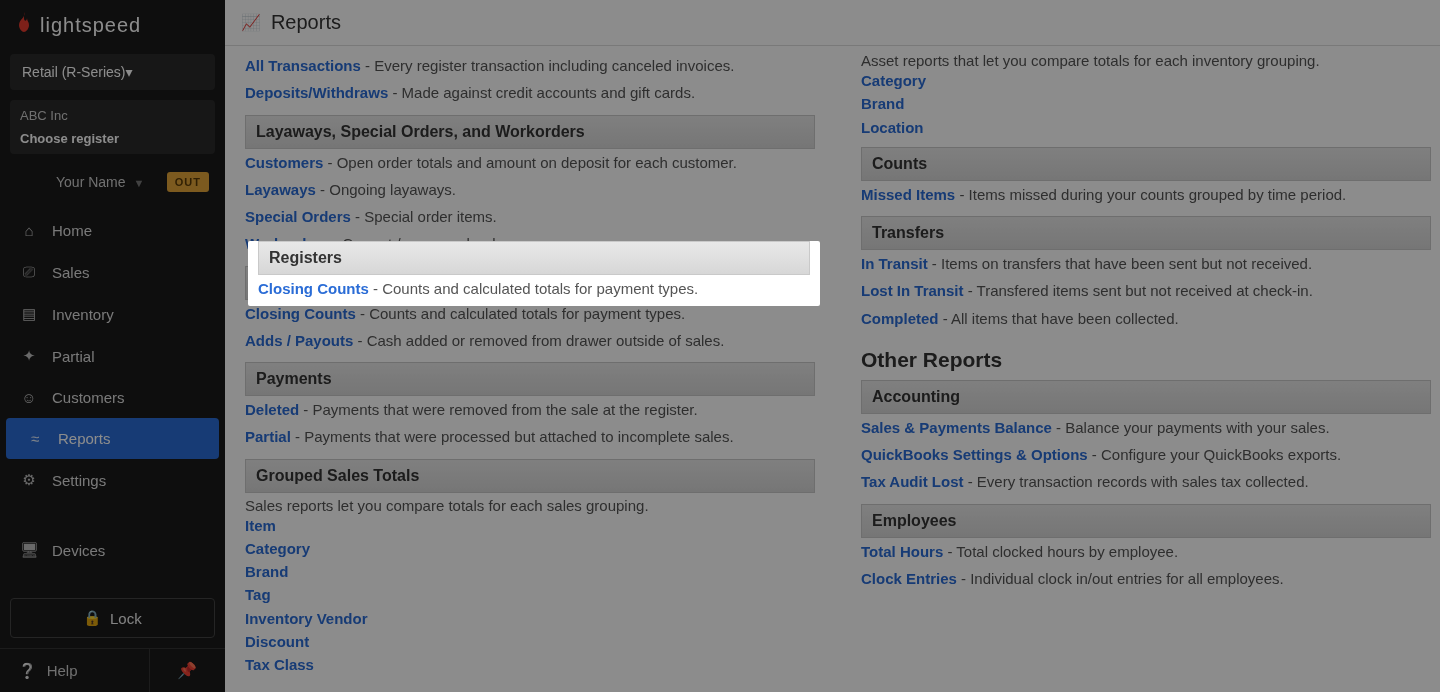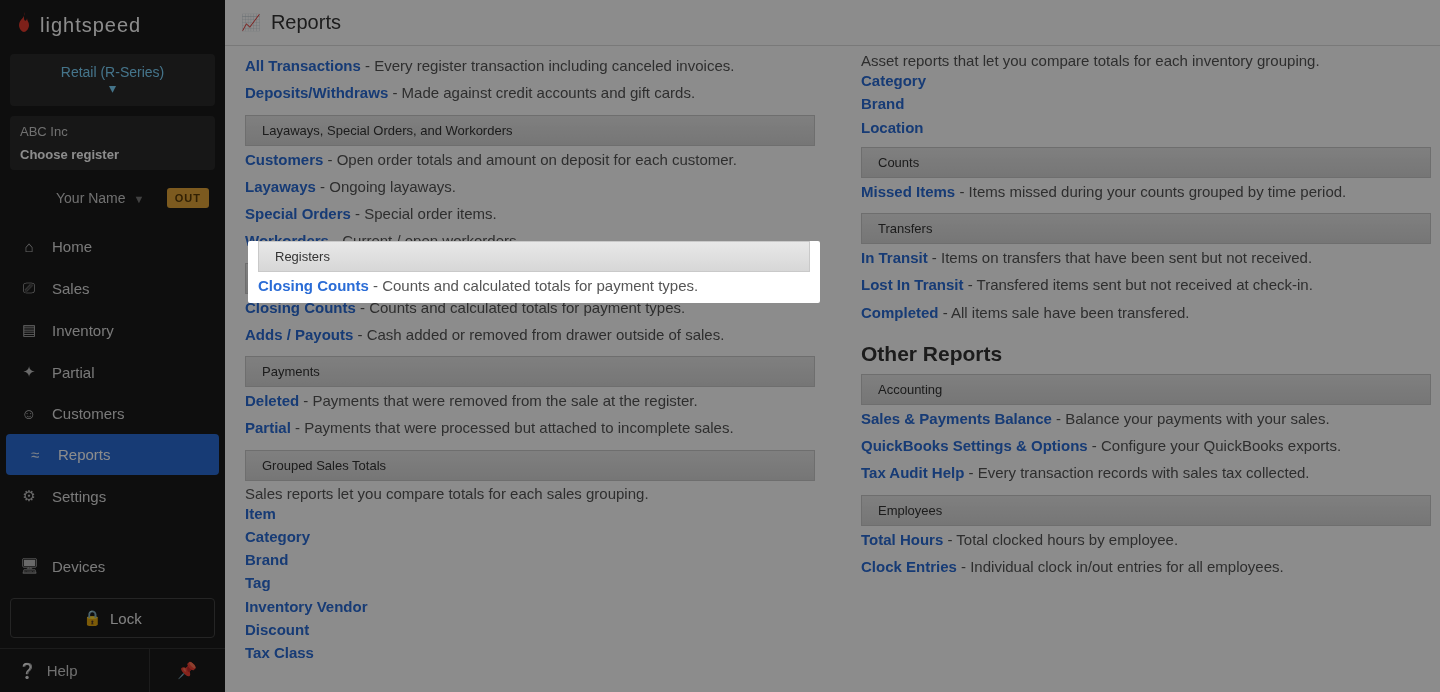--- a/index.html
+++ b/index.html
@@ -29,24 +29,23 @@
 }
 .logo-row {
   display:flex; align-items:center; gap:6px;
   padding: 12px 28px 10px 14px;
 }
 .logo-flame { color:#e33b2e; }
 .logo-text { color:#fff; font-size:20px; font-weight:300; letter-spacing:1px; }
 .product-select {
   margin: 6px 10px 6px 10px;
   background:#2b2b2b; border-radius:4px;
-  padding:10px 12px; color:#7dd3fc;
+  padding:10px 12px; color:#ffffff;
   display:flex; justify-content:flex-start; align-items:center;
   font-size:14px;
-  flex-direction:column;
 }
 .company-box {
   margin: 4px 10px 6px 10px;
   background:#2b2b2b; border-radius:4px;
   padding:8px 10px; font-size:13px;
 }
 .company-box .cname { color:#ccc; }
 .company-box .creg { color:#fff; font-weight:600;margin-top:8px; }
 .userrow {
   display:flex; justify-content:space-between; align-items:center;
@@ -94,22 +93,22 @@
 .page-header .hicon { font-size:16px; }
 .content {
   display:flex; padding:6px 20px 0 20px; gap:46px;
 }
 .col { flex:0 0 570px; }
 .col.right { flex:0 0 570px; }
 
 .section-head {
   background:linear-gradient(#e8e8e8,#d7d7d7);
   border:1px solid #c9c9c9;
-  padding:7px 16px; font-weight:400; color:#333;
-  font-size:13px; margin-top:8px;
+  padding:7px 10px; font-weight:700; color:#333;
+  font-size:16px; margin-top:8px;
 }
 .entry { padding:2px 0 2px 0; font-size:15px; line-height:1.55; }
 .entry a { color:#2a6cd6; font-weight:700; text-decoration:none; }
 .entry .desc { color:#555; font-weight:400; }
 .plaintext { color:#555; font-size:15px; padding-top:4px; }
 .sublinks a { display:block; color:#2a6cd6; font-weight:700; text-decoration:none; font-size:15px; line-height:1.55; }
 
 .highlight-box {
   position:absolute;
   background:#fff;
@@ -232,26 +231,26 @@
         <div class="sublinks">
           <a href="#">Category</a>
           <a href="#">Brand</a>
           <a href="#">Location</a>
         </div>
         <div class="section-head">Counts</div>
         <div class="entry"><a href="#">Missed Items</a><span class="desc"> - Items missed during your counts grouped by time period.</span></div>
         <div class="section-head">Transfers</div>
         <div class="entry"><a href="#">In Transit</a><span class="desc"> - Items on transfers that have been sent but not received.</span></div>
         <div class="entry"><a href="#">Lost In Transit</a><span class="desc"> - Transfered items sent but not received at check-in.</span></div>
-        <div class="entry"><a href="#">Completed</a><span class="desc"> - All items sale have been transfered.</span></div>
+        <div class="entry"><a href="#">Completed</a><span class="desc"> - All items that have been collected.</span></div>
         <div class="other-title">Other Reports</div>
         <div class="section-head">Accounting</div>
         <div class="entry"><a href="#">Sales &amp; Payments Balance</a><span class="desc"> - Balance your payments with your sales.</span></div>
         <div class="entry"><a href="#">QuickBooks Settings &amp; Options</a><span class="desc"> - Configure your QuickBooks exports.</span></div>
-        <div class="entry"><a href="#">Tax Audit Help</a><span class="desc"> - Every transaction records with sales tax collected.</span></div>
+        <div class="entry"><a href="#">Tax Audit Lost</a><span class="desc"> - Every transaction records with sales tax collected.</span></div>
         <div class="section-head">Employees</div>
         <div class="entry"><a href="#">Total Hours</a><span class="desc"> - Total clocked hours by employee.</span></div>
         <div class="entry"><a href="#">Clock Entries</a><span class="desc"> - Individual clock in/out entries for all employees.</span></div>
       </div>
   </div>
 </div>
 
 <div class="overlay"></div>
 
 <div class="highlight-box" id="hlbox" style="left:248px; top:241px; width:572px; padding:0 10px 4px 10px;">

